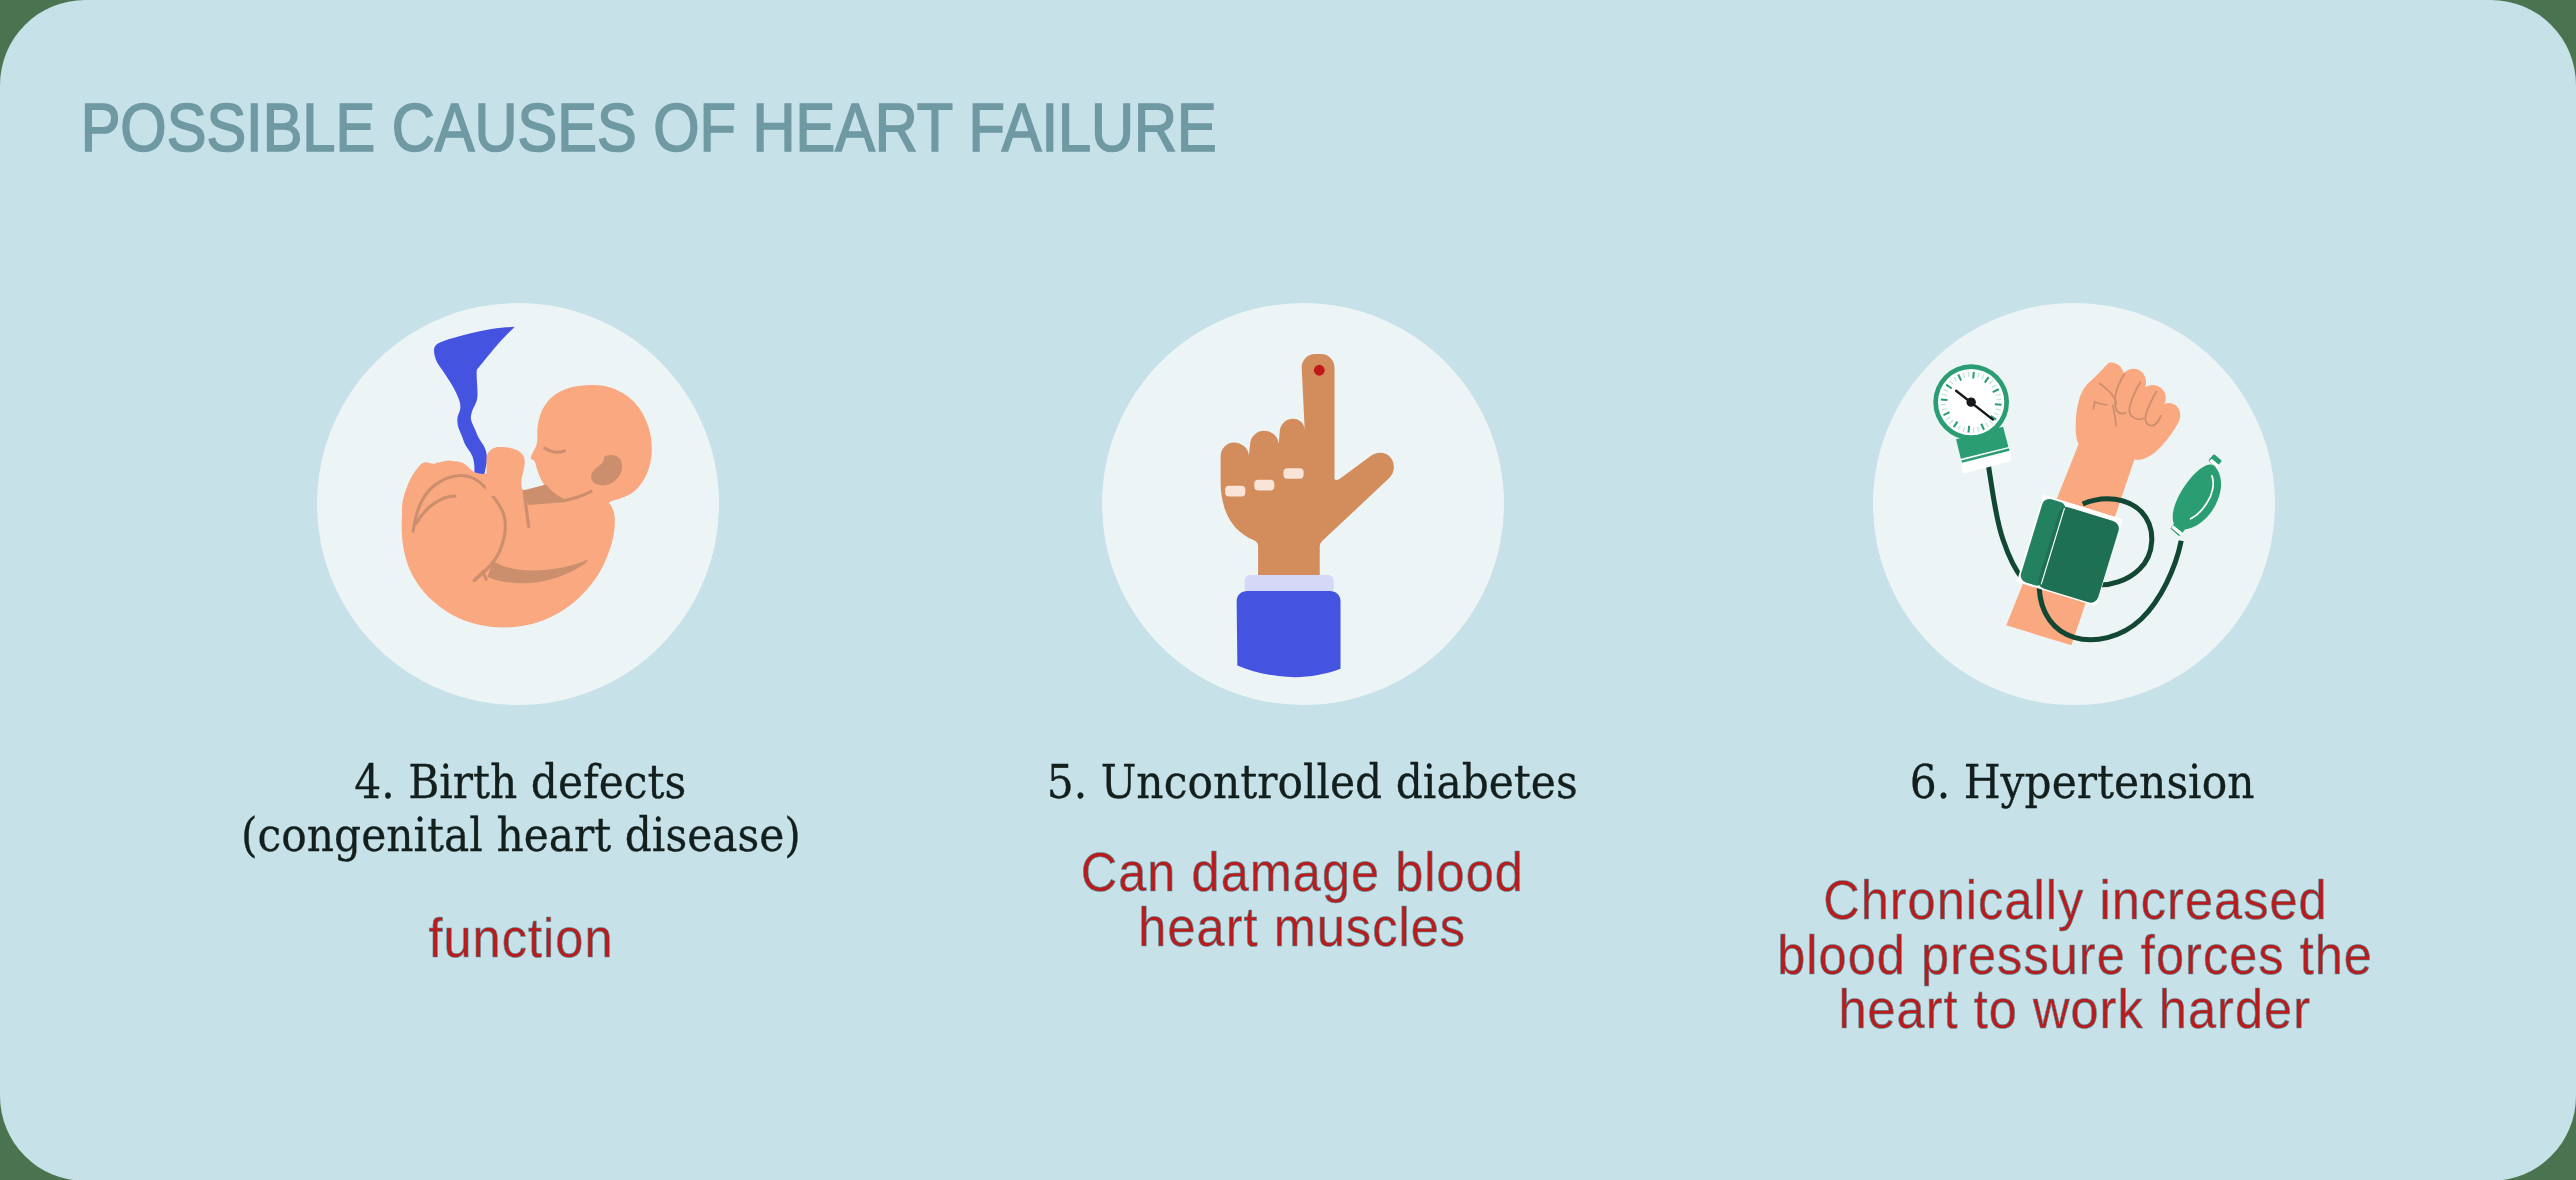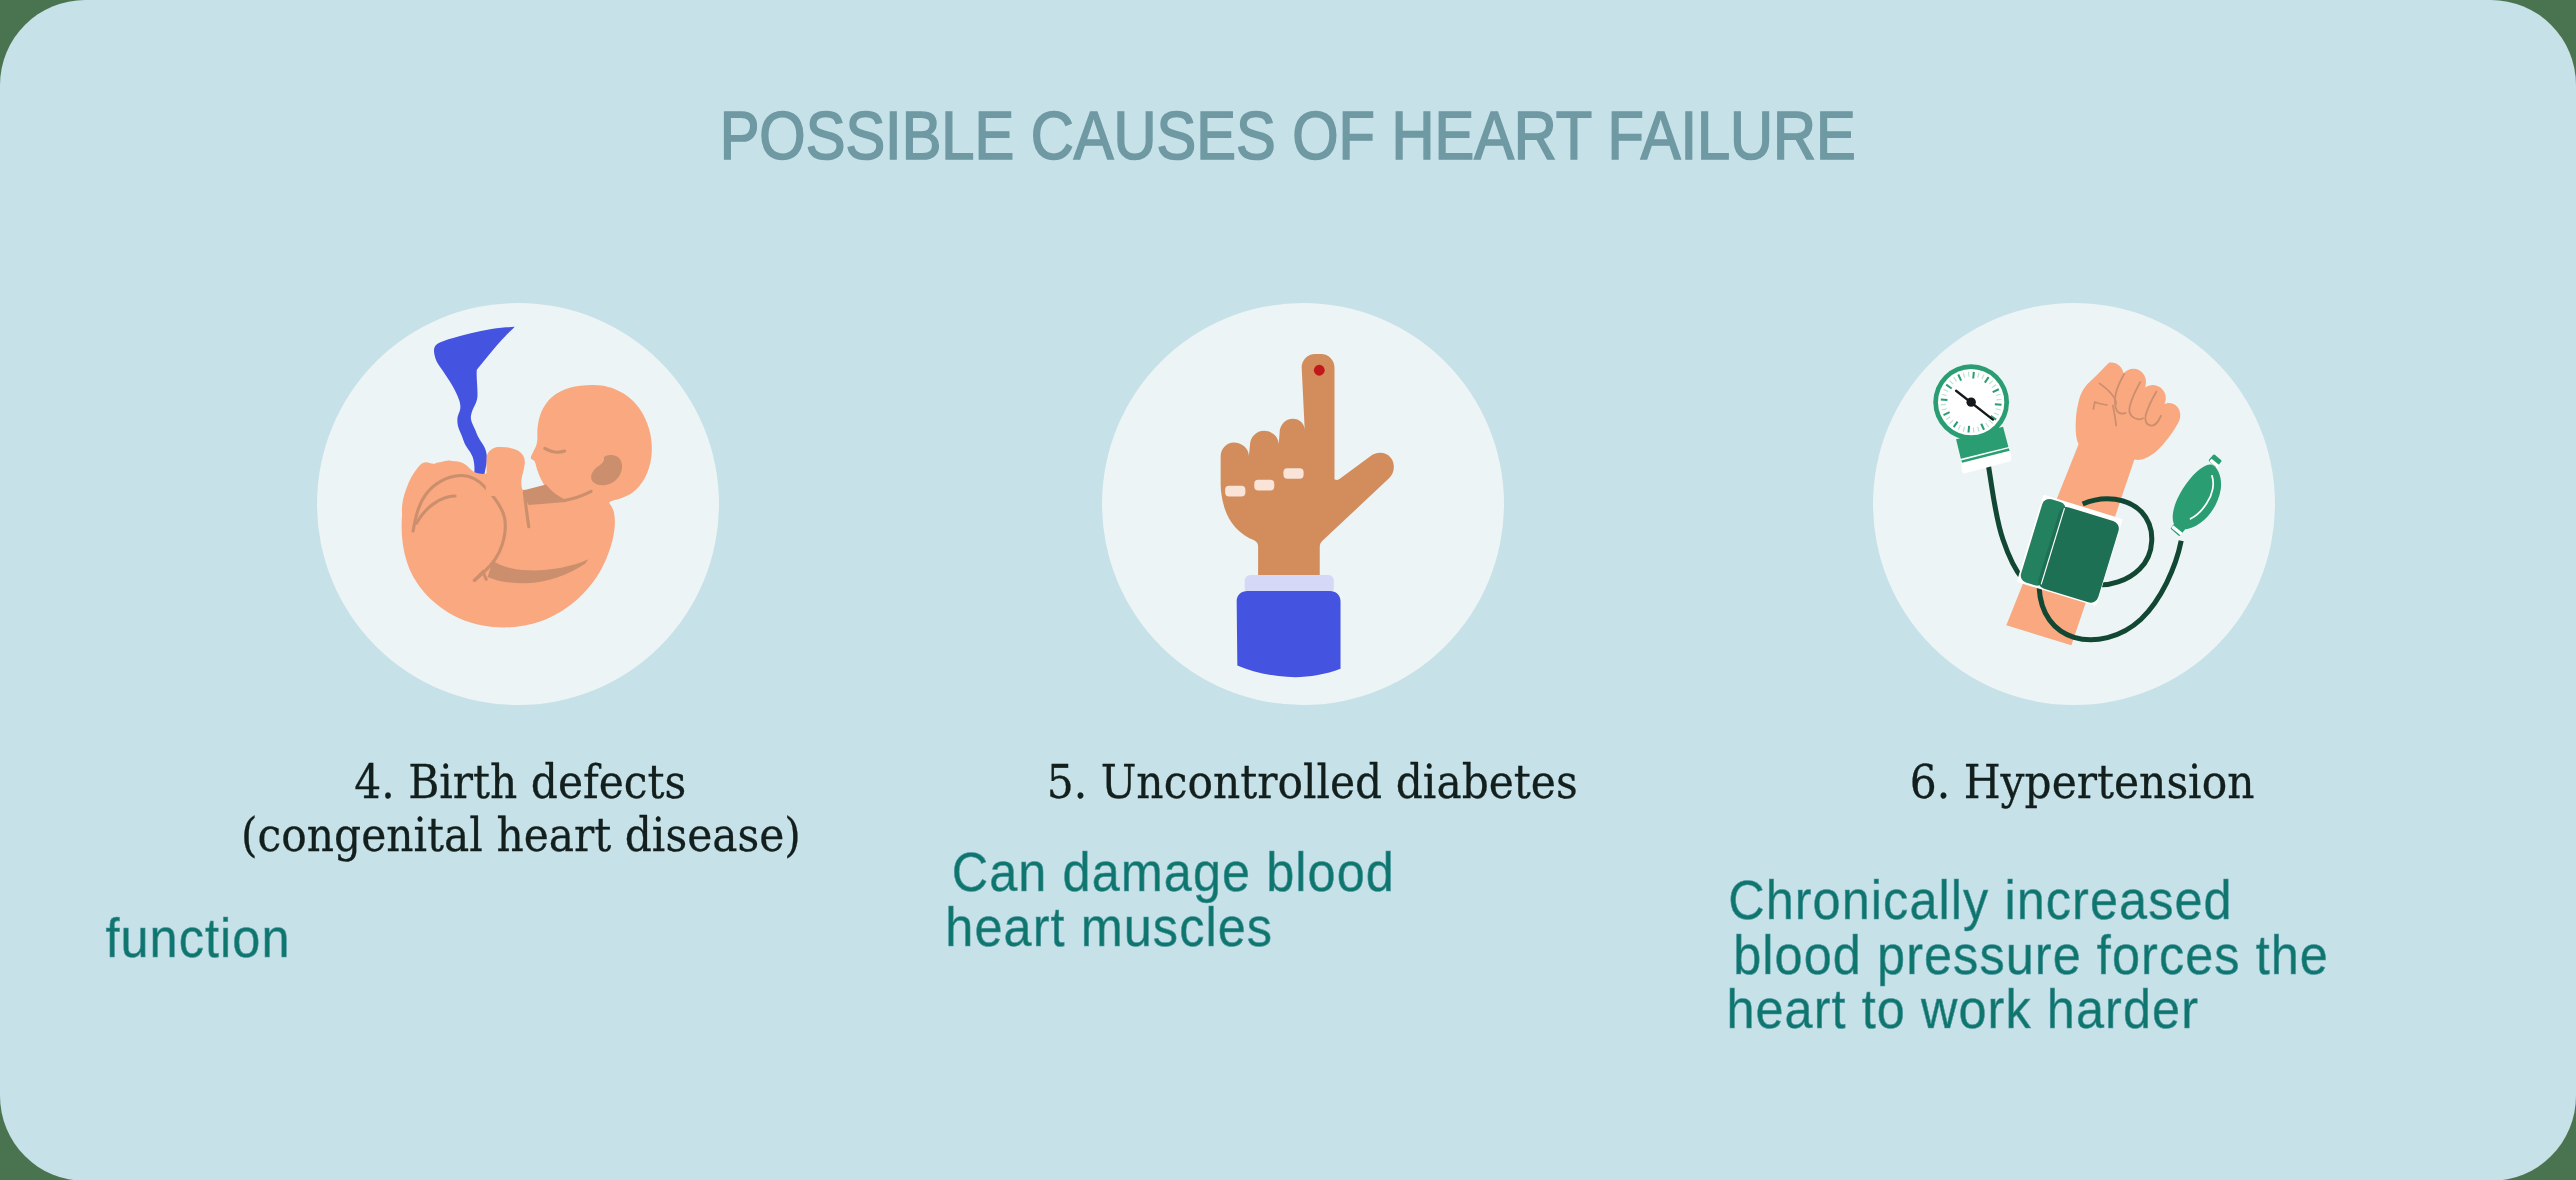--- a/index.html
+++ b/index.html
@@ -1,33 +1,33 @@
 <!DOCTYPE html>
 <html style="font-size:10.7px"><head>
 <meta charset="utf-8">
 <style>
   html,body{margin:0;padding:0;}
   body{width:2576px;height:1181px;overflow:hidden;background:#4a744f;
        font-family:"Liberation Sans",sans-serif;}
   .card{position:absolute;left:0;top:0;width:2576px;height:1181px;
         background:#c6e1e8;border-radius:85px;overflow:hidden;}
-  .title{position:absolute;left:0;top:0;width:2576px;text-align:center;
-         color:#6f99a3;font-weight:400;font-size:68px;letter-spacing:0px;line-height:1;margin-top:8px;
+  .title{position:absolute;left:0;top:0;width:2576px;
+         color:#6f99a3;font-weight:400;font-size:68px;letter-spacing:0px;line-height:1;
          -webkit-text-stroke:1.7px #6f99a3;}
   .title span{display:inline-block;transform:scaleX(0.8757);transform-origin:center;}
   .col{position:absolute;top:0;height:1181px;}
   .circle{position:absolute;width:402px;height:402px;border-radius:50%;
           background:#ecf4f5;left:0;top:303px;}
   .icon{position:absolute;left:0;top:303px;width:402px;height:402px;}
   .icon svg{display:block;}
   .heading{position:absolute;left:0;width:100%;text-align:center;
            font-family:"DejaVu Serif",serif;color:#131f1d;font-size:46px;line-height:1.151;
            letter-spacing:0px;-webkit-text-stroke:0.3px #131f1d;}
   .heading>div>span{display:inline-block;transform:scaleX(0.921);transform-origin:center;}
-  .btxt{position:absolute;left:0;width:100%;color:#0f766e;
+  .btxt{position:absolute;left:0;width:100%;text-align:center;color:#b91c1c;
         font-size:56px;line-height:0.976;font-weight:400;letter-spacing:1.2px;
         -webkit-text-stroke:0.6px #4e97a3;}
   .btxt>div>span{display:inline-block;transform:scaleX(0.90);transform-origin:center;padding-left:1.2px;}
 </style>
 </head>
 <body>
 
 <div class="card">
   <div class="title" style="top: 93px;"><span>POSSIBLE CAUSES OF HEART FAILURE</span></div>
 

